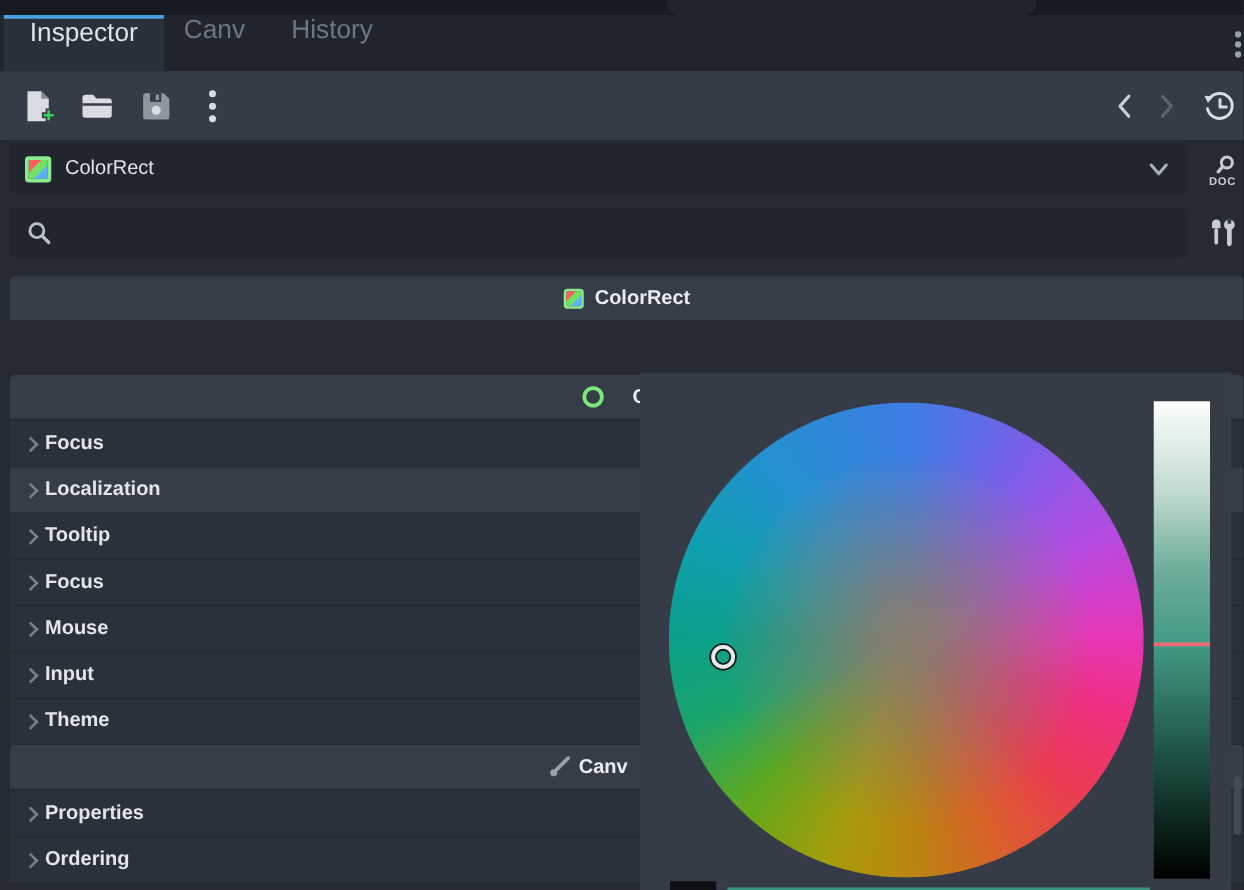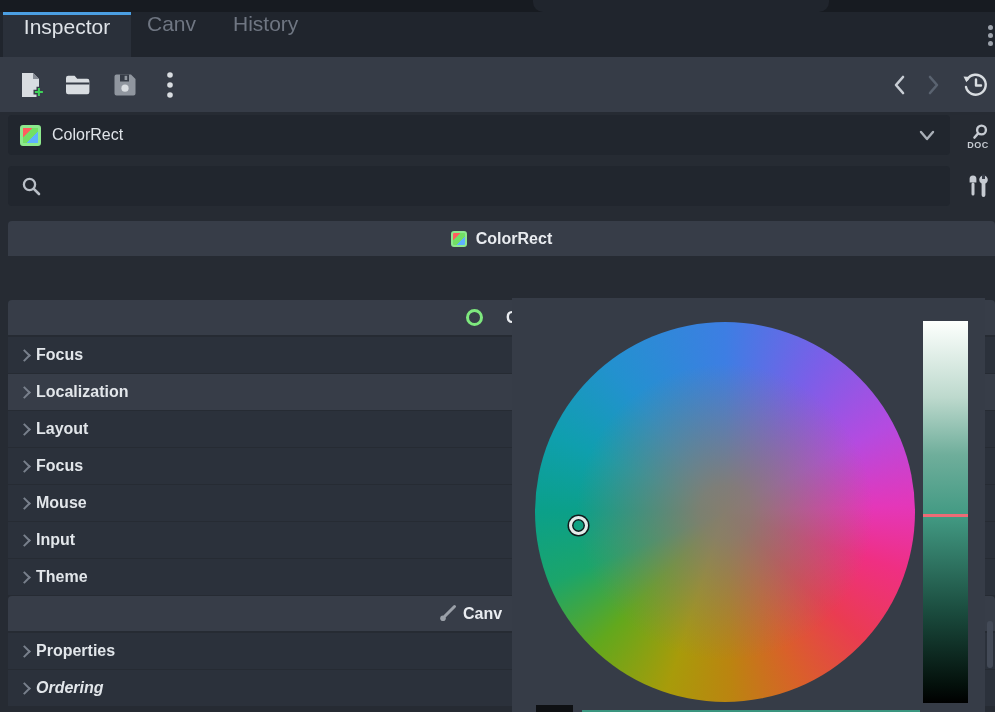--- a/index.html
+++ b/index.html
@@ -190,21 +190,21 @@
   <div class="cat" style="top:337px;">
     <span class="chev"></span>
     <span class="lbl">Focus</span>
   </div>
   <div class="cat hl" style="top:374px;">
     <span class="chev"></span>
     <span class="lbl">Localization</span>
   </div>
   <div class="cat" style="top:411px;">
     <span class="chev"></span>
-    <span class="lbl">Layout</span>
+    <span class="lbl">Tooltip</span>
   </div>
   <div class="cat" style="top:448px;text-align:center;">
     <span class="chev"></span>
     <span class="lbl">Focus</span>
   </div>
   <div class="cat" style="top:485px;text-align:right;">
     <span class="chev"></span>
     <span class="lbl">Mouse</span>
   </div>
   <div class="cat" style="top:559px;">
@@ -221,21 +221,21 @@
       <path d="M18.5 3.5 L9 13" stroke="#9aa0a8" stroke-width="3" stroke-linecap="round"></path>
       <circle cx="7" cy="15.2" r="2.8" fill="#9aa0a8"></circle>
     </svg>
     <span class="lbl" style="position:absolute;left:455px;margin:0;">Canv</span>
   </div>
 
   <div class="cat" style="top:633px;">
     <span class="chev"></span>
     <span class="lbl">Properties</span>
   </div>
-  <div class="cat" style="top:670px;font-style:italic;">
+  <div class="cat" style="top:670px;">
     <span class="chev"></span>
     <span class="lbl">Ordering</span>
   </div>
 
   <div class="picker">
     <div class="wheel"></div>
     <div class="wheel-cursor"></div>
     <div class="vslider">
       <div class="vslider-marker" style="background: rgb(238, 107, 118);"></div>
     </div>

